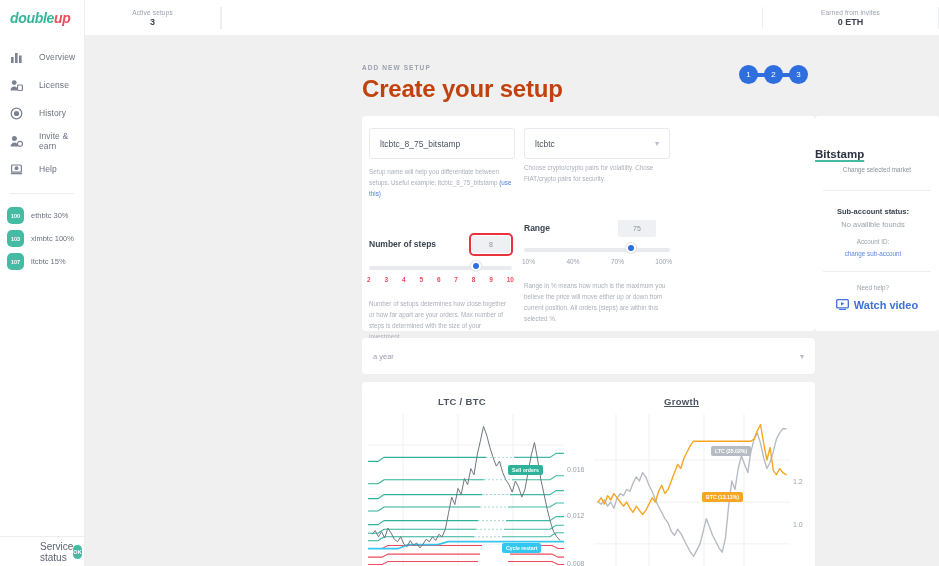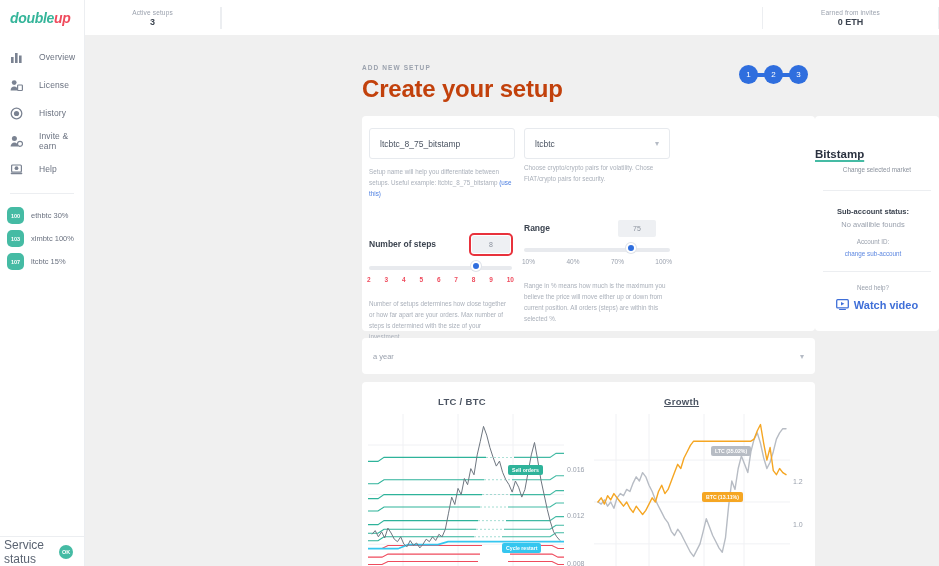--- a/index.html
+++ b/index.html
@@ -41,21 +41,21 @@
     display:flex; align-items:center; justify-content:center;
   }
   .pair-label { font-size:7.5px; color:#6b7280; }
 
   .side-bottom { margin-top:auto; }
   .status-row {
     display:flex; align-items:center; justify-content:space-between;
     padding:0 11px 0 4px; height:30px;
     border-top:1px solid #eceef1;
   }
-  .status-label { font-size:12px; color:#5b6472; }
+  .status-label { font-size:10px; color:#5b6472;margin-left:36px; }
   .status-pill {
     width:19px; height:14px; border-radius:7px; background:#45bba4; color:#fff;
     font-size:5.5px; font-weight:bold; display:flex; align-items:center; justify-content:center;
   }
   .minimize-row {
     display:flex; align-items:center; justify-content:space-between;
     padding:0 11px 0 4px; height:30px; margin-bottom:8px;
   }
   .minimize-label { font-size:7.5px; color:#a8aeb8; }
   .minimize-btn {

